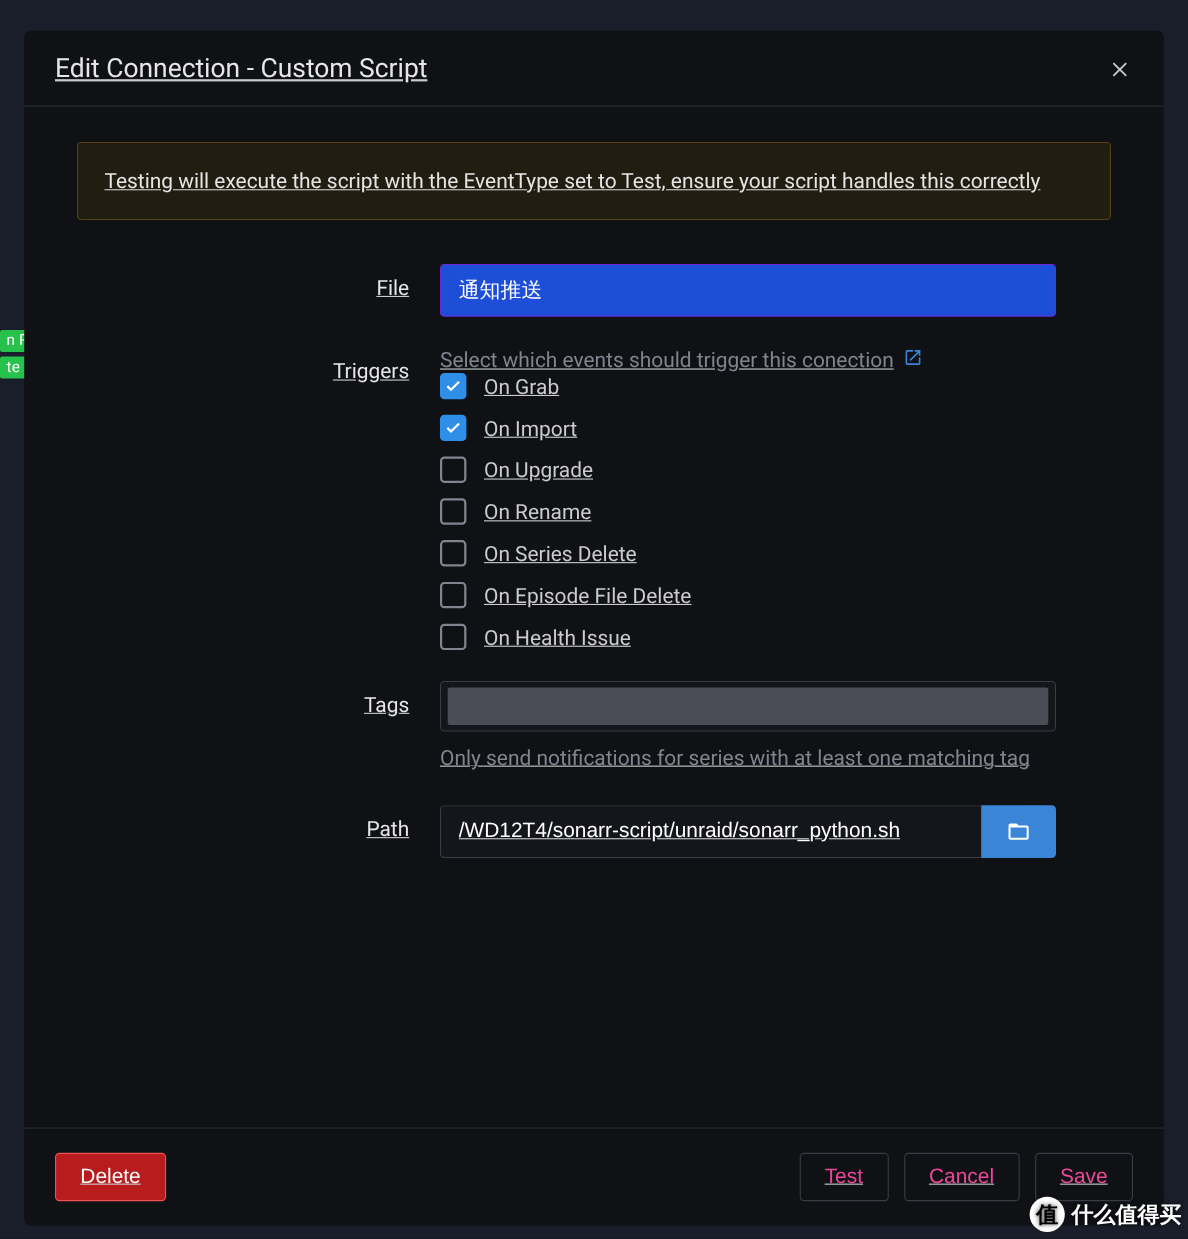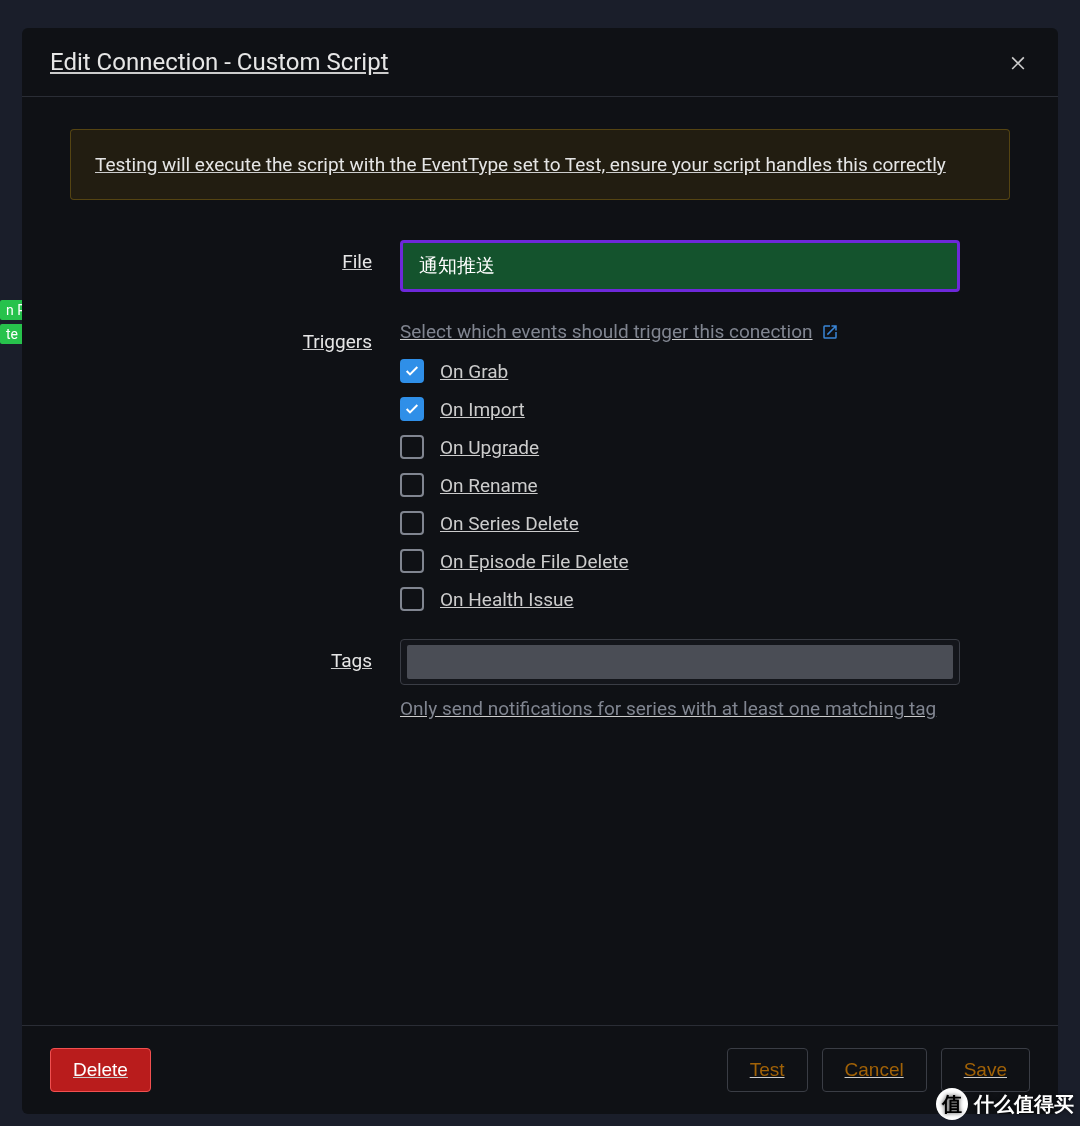--- a/index.html
+++ b/index.html
@@ -15,44 +15,44 @@
 .close-btn { color: #ccc; font-size: 24px; cursor: pointer; width: 24px; height: 24px; display: flex; align-items: center; justify-content: center; font-weight: bold; }
 
 .modal-body { flex: 1; overflow: auto; padding: 32px 28px 0; }
 
 .alert { background: rgba(120,90,0,0.18); border: 1px solid rgba(180,140,20,0.35); color: #e5e5e5; padding: 20px 24px; border-radius: 4px; font-size: 19px; line-height: 1.55; margin: 0 20px 40px; }
 
 .form-row { display: flex; align-items: flex-start; margin-bottom: 28px; }
 .form-label { width: 350px; text-align: right; padding-right: 28px; padding-top: 10px; font-size: 19px; color: #e6e6e6; }
 .form-field { flex: 1; max-width: 560px; }
 
-.text-input { width: 100%; background: #14532d; border: 3px solid #6d28d9; color: #fff; font-size: 19px; padding: 12px 16px; border-radius: 4px; }
+.text-input { width: 100%; background: #1d4ed8; border: 1px solid #6d28d9; color: #fff; font-size: 19px; padding: 12px 16px; border-radius: 4px; }
 
-.help-row { color: #808590; font-size: 19px; display: flex; align-items: center; gap: 8px; margin-bottom: 16px; }
+.help-row { color: #808590; font-size: 19px; display: flex; gap: 8px; }
 .ext-link { color: #3a85d6; width: 18px; height: 18px; display: inline-flex; }
 
 .check-list { display: flex; flex-direction: column; gap: 14px; }
 .check-item { display: flex; align-items: center; gap: 16px; }
 .chk { width: 24px; height: 24px; border: 2px solid #808590; border-radius: 4px; display: flex; align-items: center; justify-content: center; cursor: pointer; }
 .chk.checked { background: #2f8fe8; border-color: #2f8fe8; }
 .chk svg { width: 16px; height: 16px; stroke: #fff; stroke-width: 3; fill: none; }
 .check-label { font-size: 19px; color: #ccc; }
 
 .tags-wrap { display: flex; align-items: center; gap: 0; }
 .tags-field { flex: 1; height: 46px; background: #14161b; border: 1px solid #3a3d45; border-radius: 4px; display: flex; align-items: center; padding: 6px; }
 .tags-inner { background: #4a4d55; flex: 1; height: 34px; border-radius: 2px; }
 .help-text { color: #808590; font-size: 19px; margin-top: 10px; line-height: 1.5; }
 
 .path-wrap { display: flex; }
 .path-input { flex: 1; background: #14161b; border: 1px solid #3a3d45; border-right: none; color: #fff; font-size: 19px; padding: 12px 16px; border-radius: 4px 0 0 4px; }
 .browse-btn { width: 68px; background: #3a85d6; border: none; display: flex; align-items: center; justify-content: center; border-radius: 0 4px 4px 0; cursor: pointer; }
 .browse-btn svg { width: 22px; height: 22px; fill: #fff; }
 
 .modal-footer { border-top: 1px solid #2a2d35; padding: 22px 28px; display: flex; align-items: center; }
-.btn { font-size: 19px; padding: 10px 22px; border-radius: 4px; border: 1px solid #3a3d45; background: transparent; color: #a16207; cursor: pointer; }
+.btn { font-size: 19px; padding: 10px 22px; border-radius: 4px; border: 1px solid #3a3d45; background: transparent; color: #ec4899; cursor: pointer; }
 .btn-danger { background: #b91c1c; border-color: #f05050; color: #fff; }
 .footer-right { margin-left: auto; display: flex; gap: 14px; }
 
 .watermark { position: absolute; right: 6px; bottom: 6px; display: flex; align-items: center; gap: 6px; color: #fff; font-size: 20px; font-weight: bold; text-shadow: 0 0 4px rgba(0,0,0,0.8); }
 .wm-circle { width: 32px; height: 32px; border-radius: 50%; background: #fff; color: #000; display: flex; align-items: center; justify-content: center; font-size: 20px; font-weight: bold; }
 </style>
 </head>
 <body>
 
 <div class="bg-tags">
@@ -137,20 +137,33 @@
       <div class="form-field">
         <div class="tags-wrap">
           <div class="tags-field">
             <div class="tags-inner"></div>
           </div>
         </div>
         <div class="help-text">Only send notifications for series with at least one matching tag</div>
       </div>
     </div>
 
+    <div class="form-row">
+      <div class="form-label">Path</div>
+      <div class="form-field">
+        <div class="path-wrap">
+          <input class="path-input" value="/WD12T4/sonarr-script/unraid/sonarr_python.sh" style="">
+          <button class="browse-btn">
+            <svg viewBox="0 0 24 24">
+                <path d="M20 6h-8l-2-2H4a2 2 0 00-2 2v12a2 2 0 002 2h16a2 2 0 002-2V8a2 2 0 00-2-2zm0 12H4V8h16v10z"></path>
+              </svg>
+          </button>
+        </div>
+      </div>
+    </div>
   </div>
 
   <div class="modal-footer">
     <button class="btn btn-danger">Delete</button>
     <div class="footer-right">
       <button class="btn">Test</button>
       <button class="btn">Cancel</button>
       <button class="btn">Save</button>
     </div>
   </div>

